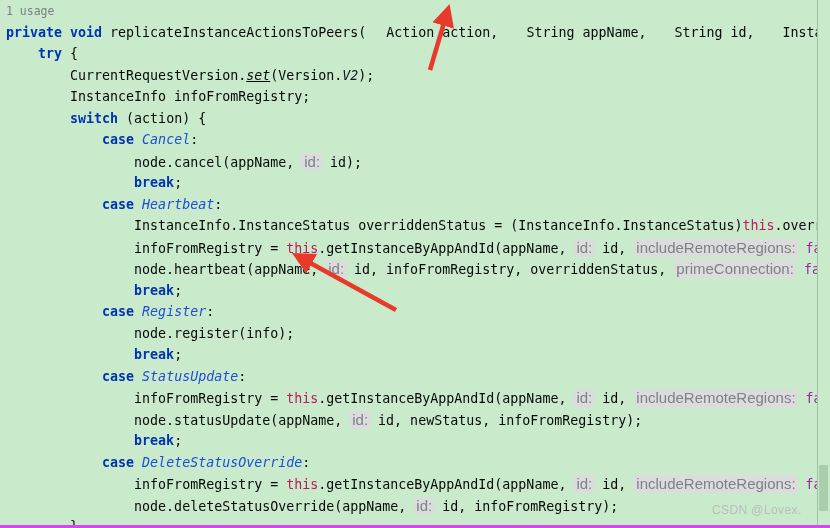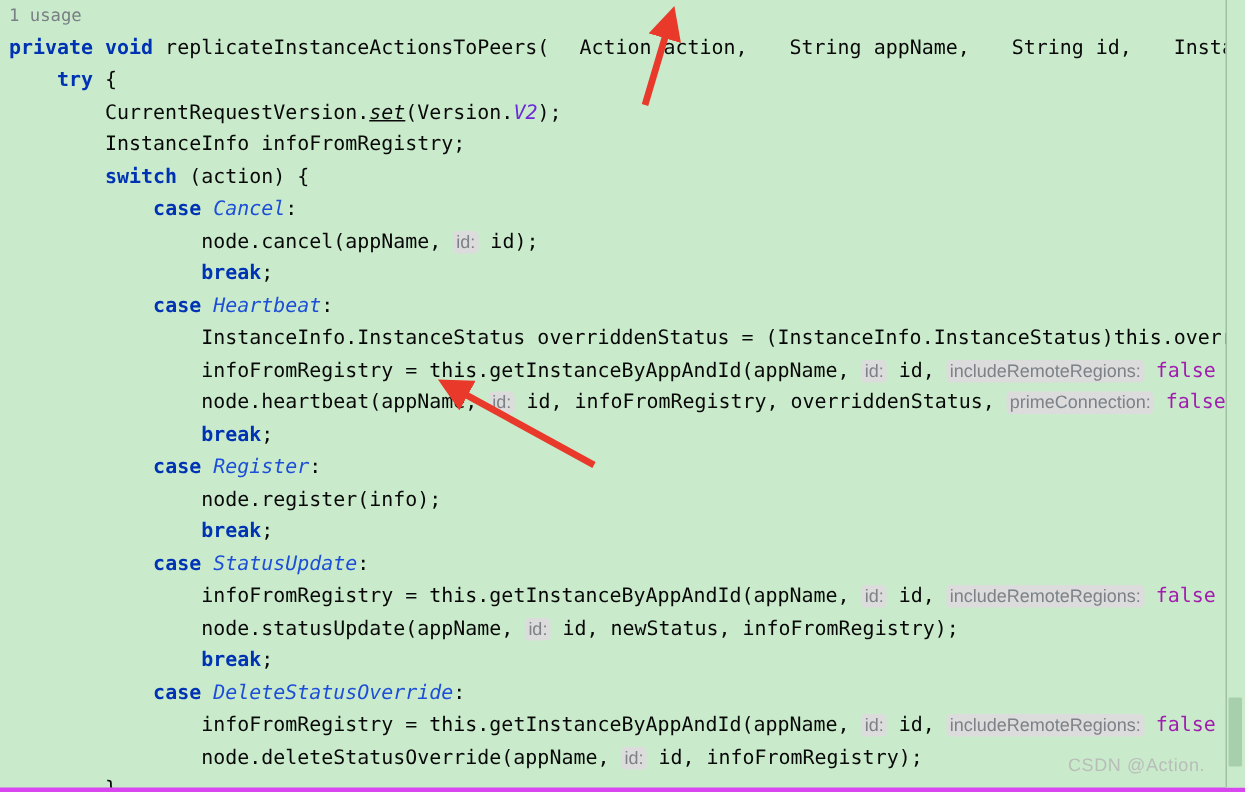--- a/index.html
+++ b/index.html
@@ -36,37 +36,37 @@
   }
   .line {
     height: 21.5px;
     padding-left: 6px;
     white-space: pre;
     position: relative;
   }
 
   
   .kw      { color: #0033b3; font-weight: bold; text-align: right; }      
-  .kw2     { color: #000000; }                          
+  .kw2     { color: #be185d; }                          
   .plain   { color: #080808; }
   .type    { color: #0a0a0a; margin-left: 20px; }
   .enumc   { color: #1d4ed8; font-style: italic; }      
-  .statfld { color: #6d28d9; font-style: italic; }      
+  .statfld { color: #0f172a; font-style: italic; }      
   .statmeth{ color: #0a0a0a; font-style: italic; text-decoration: underline; }                          
   .usage   { color: #7a7f85; font-size: 11.5px; }       
   .bool    { color: #a21caf; }
 
   
   .hint {
     color: #7c8287;
     background: #dcdcdc;
     border-radius: 3px;
     padding: 0 2px 1px 2px;
     font-family: "Liberation Sans", sans-serif;
-    font-size: 12px;
+    font-size: 15px;
   }
 
   
   .arrow-layer {
     position: absolute;
     top: 0; left: 0;
     width: 830px; height: 528px;
     pointer-events: none;
   }
 
@@ -115,15 +115,15 @@
       </g>
       <g>
         <line x1="396" y1="310" x2="303" y2="259" stroke="#e8392b" stroke-width="4.5" stroke-linecap="butt" marker-end="url(#ah)"></line>
       </g>
     </svg>
 
   <div class="scroll-track">
     <div class="scroll-thumb" id="scroll-thumb" style="top: 465px; height: 46px; background: rgb(167, 207, 171);"></div>
   </div>
 
-  <div class="watermark" id="watermark" style="left: 712px; top: 503px;">CSDN @Action.</div>
+  <div class="watermark" id="watermark" style="left: 712px; top: 503px;">CSDN @Lovex.</div>
 
 </div>
 
 </body></html>

